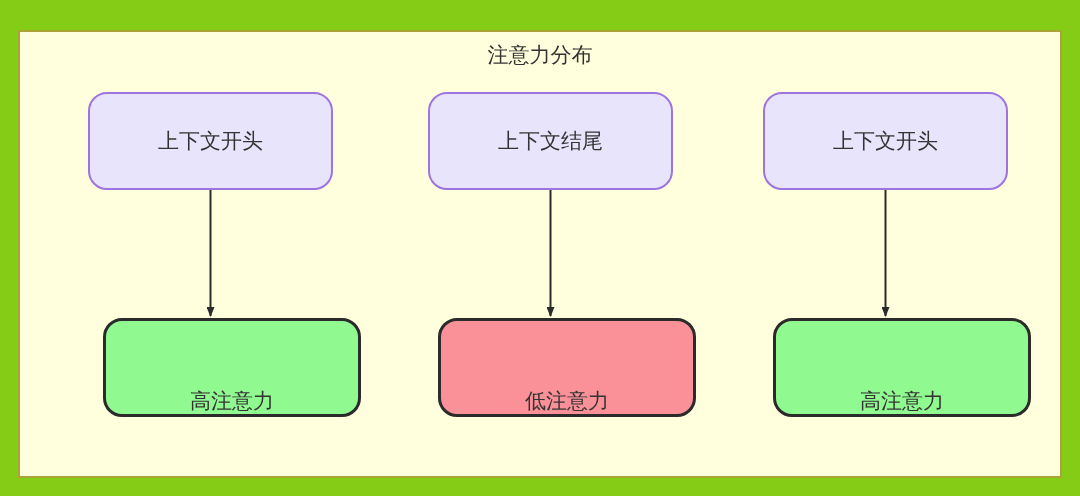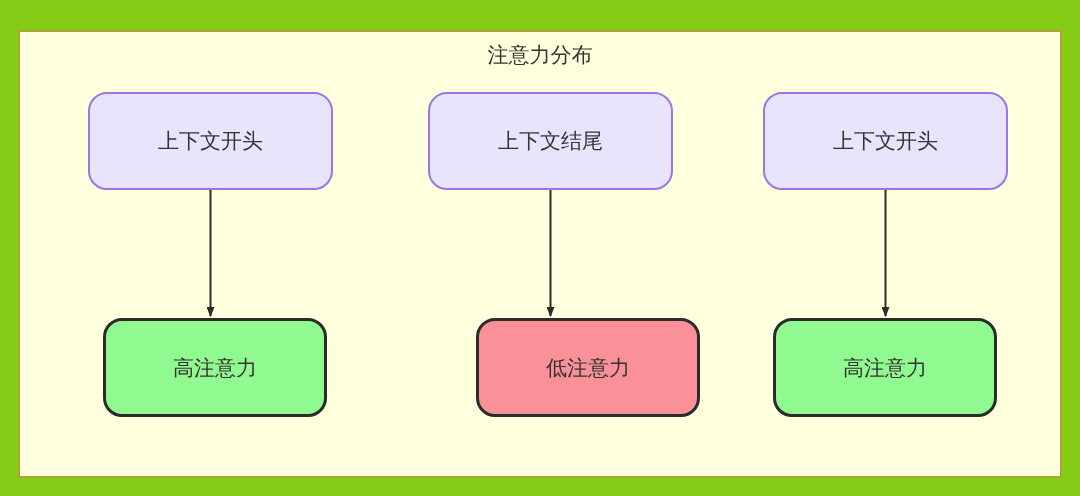--- a/index.html
+++ b/index.html
@@ -65,26 +65,27 @@
 
   .node.context {
     background: #e8e4fb;
     border: 2px solid #9f74e0;
     width: 245px;
     height: 98px;
   }
 
   .node.attn {
     border: 3px solid #2b2b2b;
-    width: 224px;
+    width: 258px;
     height: 99px;
+    align-items: flex-end;
   }
 
   .node.attn.high { background: #90fa90; }
-  .node.attn.low  { background: #fa9098; margin-left: 38px; }
+  .node.attn.low  { background: #fa9098; }
 
   
   #node-ctx-start  { left: 88px;  top: 92px; }
   #node-ctx-middle { left: 428px; top: 92px; }
   #node-ctx-end    { left: 763px; top: 92px; }
 
   
   #node-attn-1 { left: 103px; top: 318px; }
   #node-attn-2 { left: 438px; top: 318px; }
   #node-attn-3 { left: 773px; top: 318px; }

